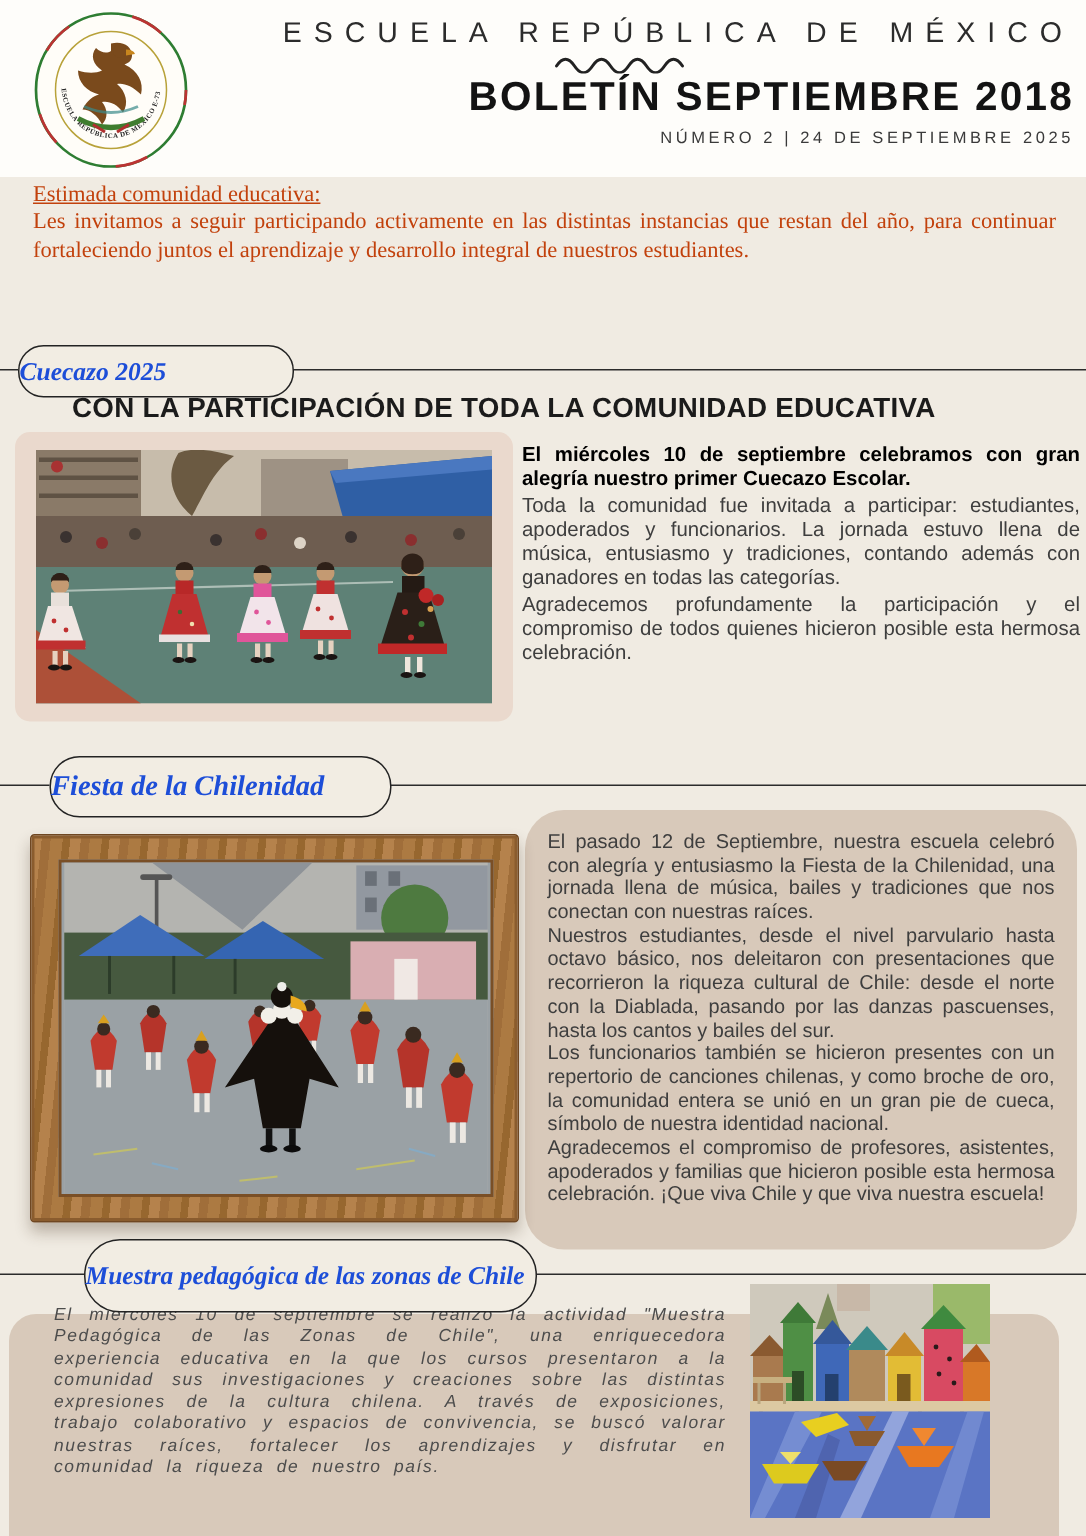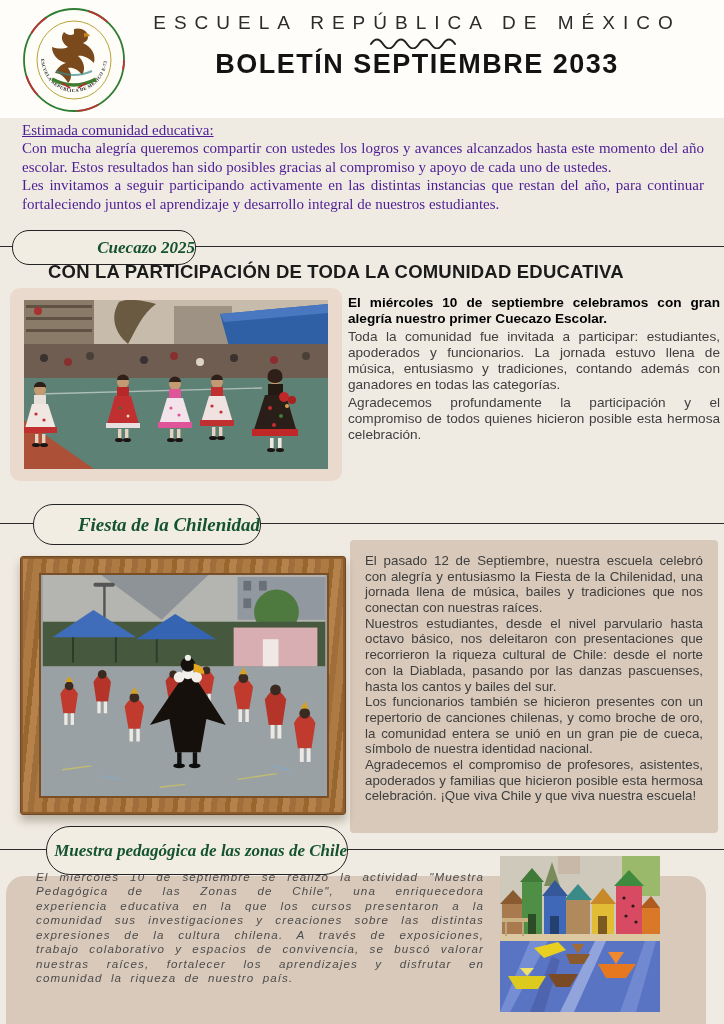--- a/index.html
+++ b/index.html
@@ -2,46 +2,46 @@
 <html><head>
 <meta charset="utf-8">
 <style>
   html,body{margin:0;padding:0;}
   .page{position:relative;width:724px;height:1024px;background:#f0ebe2;overflow:hidden;
         font-family:"Liberation Sans",sans-serif;}
 
   
   .header{position:absolute;left:0;top:0;width:724px;height:118px;background:#fefdfa;}
   .logo{position:absolute;left:22px;top:7px;width:104px;height:106px;}
-  .header-col{position:absolute;left:118px;top:12px;width:598px;text-align:center;}
+  .header-col{position:absolute;left:118px;top:12px;width:598px;text-align:right;}
   .school-name{font-size:19px;letter-spacing:8px;color:#2c2c2c;white-space:nowrap;}
   .squiggle{display:block;margin:1px auto 0;}
   .bulletin-title{font-size:27px;font-weight:700;letter-spacing:1.5px;color:#131313;margin-top:0;}
   .issue{font-size:11px;letter-spacing:2.4px;color:#3a3a3a;margin-top:6px;}
 
   
   .intro{position:absolute;left:22px;top:121px;width:682px;
          font-family:"Liberation Serif",serif;font-size:15px;line-height:1.23;
-         color:#4c1d95;text-align:justify;}
+         color:#c2410c;text-align:justify;}
   .intro p{margin:0;}
   .salutation{text-decoration:underline;}
 
   
   .pill{position:absolute;background:#f2ede3;border:1.6px solid #232323;
-        display:flex;align-items:center;justify-content:flex-end;z-index:3;
-        font-family:"Liberation Serif",serif;font-weight:700;font-style:italic;color:#14532d;}
+        display:flex;align-items:center;justify-content:flex-start;z-index:3;
+        font-family:"Liberation Serif",serif;font-weight:700;font-style:italic;color:#1d4ed8;}
   .rule{position:absolute;height:0;border-top:1.5px solid #2b2b2b;z-index:1;}
 
   .pill-1{left:12px;top:230px;width:182px;height:33px;border-radius:17px;font-size:17px;}
   .rule-1a{left:0;top:246px;width:12px;} .rule-1b{left:194px;top:246px;width:530px;}
 
   .pill-2{left:33px;top:504px;width:226px;height:39px;border-radius:20px;font-size:19px;}
   .rule-2a{left:0;top:523px;width:33px;} .rule-2b{left:259px;top:523px;width:465px;}
 
-  .pill-3{left:46px;top:826px;width:300px;height:47px;border-radius:24px;font-size:17px;}
+  .pill-3{left:56px;top:826px;width:300px;height:47px;border-radius:24px;font-size:17px;}
   .rule-3{left:0;top:849px;width:724px;}
 
   .section-heading{position:absolute;left:48px;top:261px;width:680px;
         font-size:18.5px;font-weight:700;letter-spacing:0.2px;color:#1b1b1b;}
 
   
   .photo-card{position:absolute;left:10px;top:288px;width:332px;height:193px;
         background:#ead9cd;border-radius:10px;}
   .photo-card svg{display:block;margin:12px 14px;}
   .sec1-text{position:absolute;left:348px;top:295px;width:372px;
@@ -49,21 +49,21 @@
   .sec1-text p{margin:0 0 2px;}
   .lead{font-weight:700;color:#000000;}
 
   
   .wood-frame{position:absolute;left:20px;top:556px;width:326px;height:259px;box-sizing:border-box;
         padding:16px 18px;border:1px solid #6f4722;border-radius:3px;
         background:repeating-linear-gradient(96deg,#b5824c 0 7px,#a06e3a 7px 13px,#ac7a42 13px 21px,#97672f 21px 26px);
         box-shadow:0 6px 10px rgba(60,40,20,0.3), inset 0 0 0 2px #8a5c2e;z-index:2;}
   .wood-frame svg{display:block;border:2px solid #7a4f26;background:#9aa1a5;}
   .panel{position:absolute;background:#d8c9ba;}
-  .panel-2{left:350px;top:540px;width:368px;height:293px;border-radius:4px;box-sizing:border-box;
+  .panel-2{left:350px;top:540px;width:368px;height:293px;border-radius:26px;box-sizing:border-box;
         padding:13px 15px;font-size:13.3px;line-height:1.18;text-align:justify;color:#3e3e3e;overflow:hidden;}
   .panel-2 p{margin:0;}
 
   
   .panel-3{left:6px;top:876px;width:700px;height:148px;border-radius:18px 18px 0 0;}
   .sec3-text{position:absolute;left:36px;top:870px;width:448px;z-index:2;
         font-style:italic;font-size:11.6px;letter-spacing:1.1px;word-spacing:4px;
         line-height:1.25;text-align:justify;color:#4c4c4c;}
   .photo-3{position:absolute;left:500px;top:856px;width:160px;height:156px;z-index:2;}
 </style>
@@ -88,27 +88,27 @@
       <path d="M62 26 q5 0 6 3 l-6 1 z" fill="#c8861e"></path>
       <path d="M34 64 q18 8 36 0" stroke="#3a8a8a" stroke-width="2" fill="none" opacity="0.7"></path>
       <path d="M30 72 Q52 84 74 72" stroke="#3f7d2f" stroke-width="3.5" fill="none"></path>
       <path d="M40 76 l8 5 M64 76 l-8 5" stroke="#b03030" stroke-width="2"></path>
     </svg>
     <div class="header-col">
       <div class="school-name">ESCUELA REPÚBLICA DE MÉXICO</div>
       <svg class="squiggle" width="96" height="14">
         <path d="M2 9 q6 -9 12 0 t12 0 t12 0 t12 0 t12 0 t12 0 t12 0" stroke="#222" stroke-width="2" fill="none" stroke-linecap="round"></path>
       </svg>
-      <div class="bulletin-title">BOLETÍN SEPTIEMBRE 2033</div>
+      <div class="bulletin-title">BOLETÍN SEPTIEMBRE 2018</div>
+      <div class="issue">NÚMERO 2 | 24 DE SEPTIEMBRE 2025</div>
     </div>
   </div>
 
   <div class="intro">
     <p class="salutation">Estimada comunidad educativa:</p>
-    <p>Con mucha alegría queremos compartir con ustedes los logros y avances alcanzados hasta este momento del año escolar. Estos resultados han sido posibles gracias al compromiso y apoyo de cada uno de ustedes.</p>
     <p>Les invitamos a seguir participando activamente en las distintas instancias que restan del año, para continuar fortaleciendo juntos el aprendizaje y desarrollo integral de nuestros estudiantes.</p>
   </div>
 
   <div class="rule rule-1a"></div>
   <div class="rule rule-1b"></div>
   <div class="pill pill-1">
     <span>Cuecazo 2025</span>
   </div>
   <div class="section-heading">CON LA PARTICIPACIÓN DE TODA LA COMUNIDAD EDUCATIVA</div>
 

